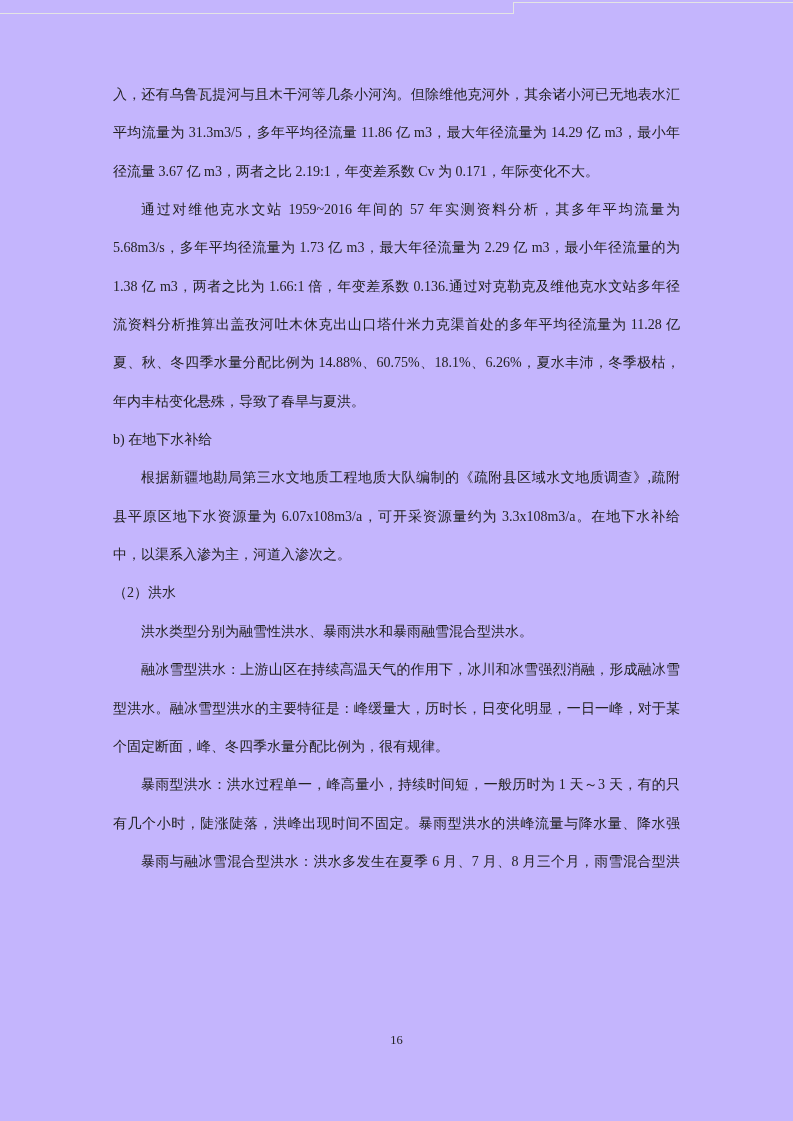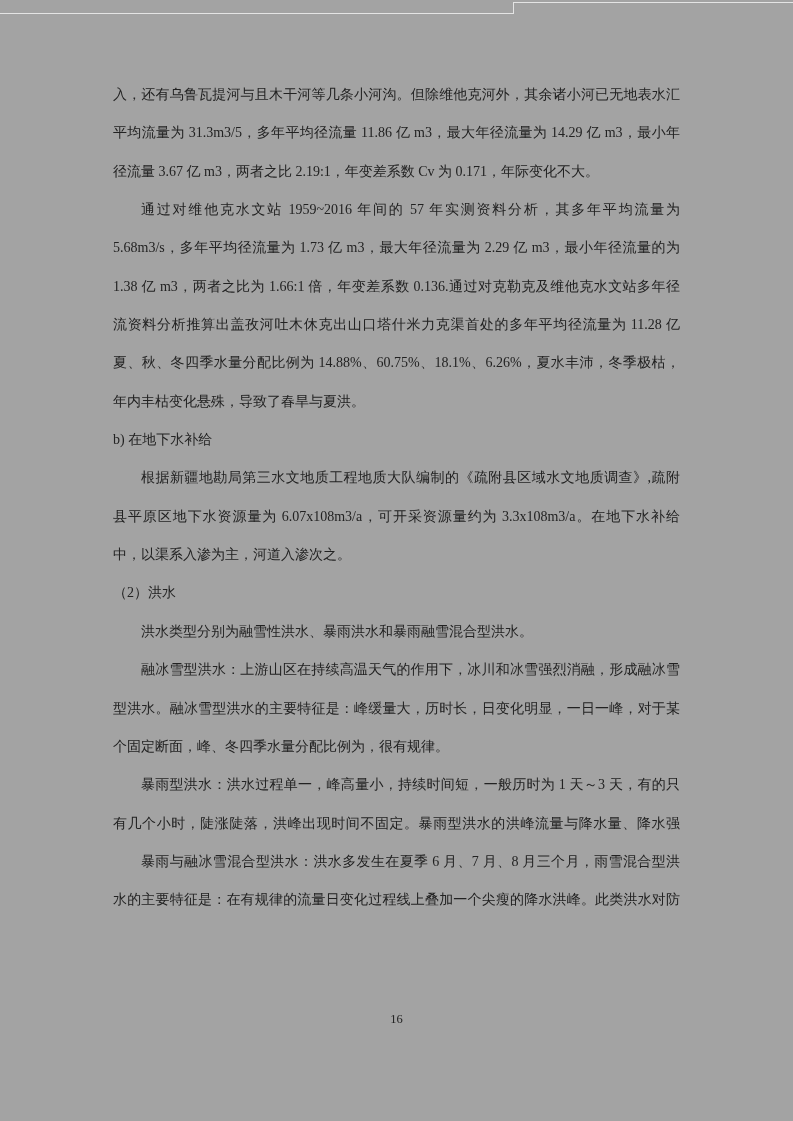--- a/index.html
+++ b/index.html
@@ -11,21 +11,21 @@
     position: relative;
     width: 793px;
     height: 1121px;
     overflow: hidden;
     font-family: "Liberation Serif", "DejaVu Serif", serif;
     color: #222222;
   }
   .page {
     position: absolute;
     inset: 0;
-    background: #a3a3a3;
+    background: #c4b5fd;
   }
   
   .edge-h-left  { position: absolute; top: 13px; left: 0;     width: 513px; height: 1px; background: #e4e4e4; }
   .edge-h-right { position: absolute; top: 2px;  left: 513px; width: 280px; height: 1px; background: #e4e4e4; }
   .edge-v-step  { position: absolute; top: 2px;  left: 513px; width: 1px;   height: 12px; background: #e4e4e4; }
 
   .page-body {
     position: absolute;
     left: 113px;
     top: 76px;
@@ -39,21 +39,21 @@
     text-align: justify;
     text-align-last: left;
     text-justify: inter-character;
     overflow: hidden;
   }
   .line.fill   { text-align-last: justify; }
   .line.indent { text-indent: 28px; }
 
   .page-number {
     position: absolute;
-    top: 1009px;
+    top: 1030px;
     left: 0;
     width: 793px;
     text-align: center;
     font-size: 12.5px;
     line-height: 20px;
     color: #222222;
   }
 </style>
 </head>
 <body>
@@ -95,18 +95,17 @@
         <div class="line indent fill">融冰雪型洪水：上游山区在持续高温天气的作用下，冰川和冰雪强烈消融，形成融冰雪</div>
         <div class="line fill">型洪水。融冰雪型洪水的主要特征是：峰缓量大，历时长，日变化明显，一日一峰，对于某</div>
         <div class="line">个固定断面，峰、冬四季水量分配比例为，很有规律。</div>
       </div>
       <div class="block paragraph">
         <div class="line indent fill">暴雨型洪水：洪水过程单一，峰高量小，持续时间短，一般历时为 1 天～3 天，有的只</div>
         <div class="line fill">有几个小时，陡涨陡落，洪峰出现时间不固定。暴雨型洪水的洪峰流量与降水量、降水强</div>
       </div>
       <div class="block paragraph">
         <div class="line indent fill">暴雨与融冰雪混合型洪水：洪水多发生在夏季 6 月、7 月、8 月三个月，雨雪混合型洪</div>
-        <div class="line fill">水的主要特征是：在有规律的流量日变化过程线上叠加一个尖瘦的降水洪峰。此类洪水对防</div>
       </div>
     </main>
 
   <div class="page-number">16</div>
 </div>
 
 </body></html>

